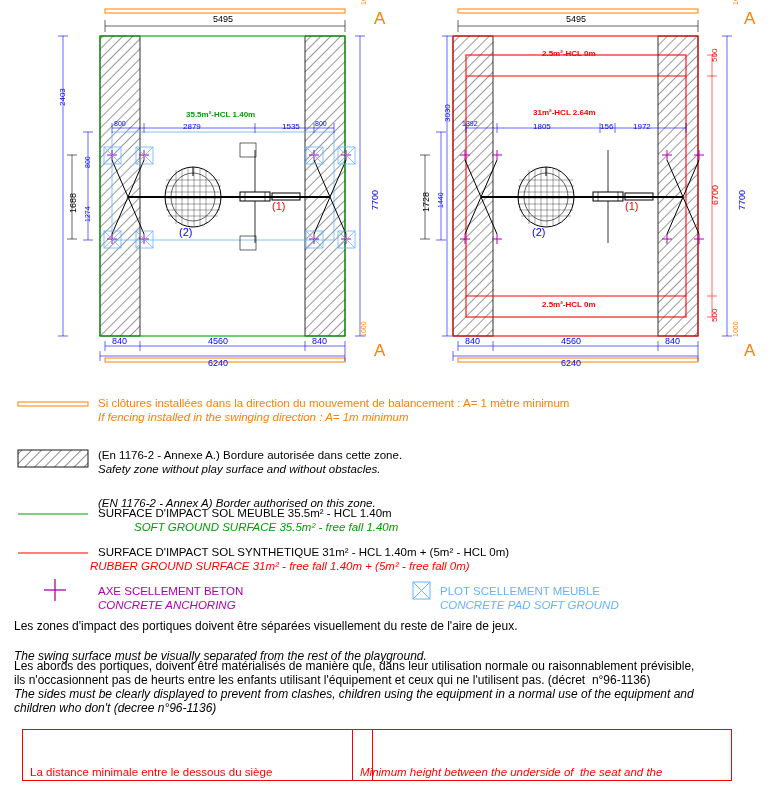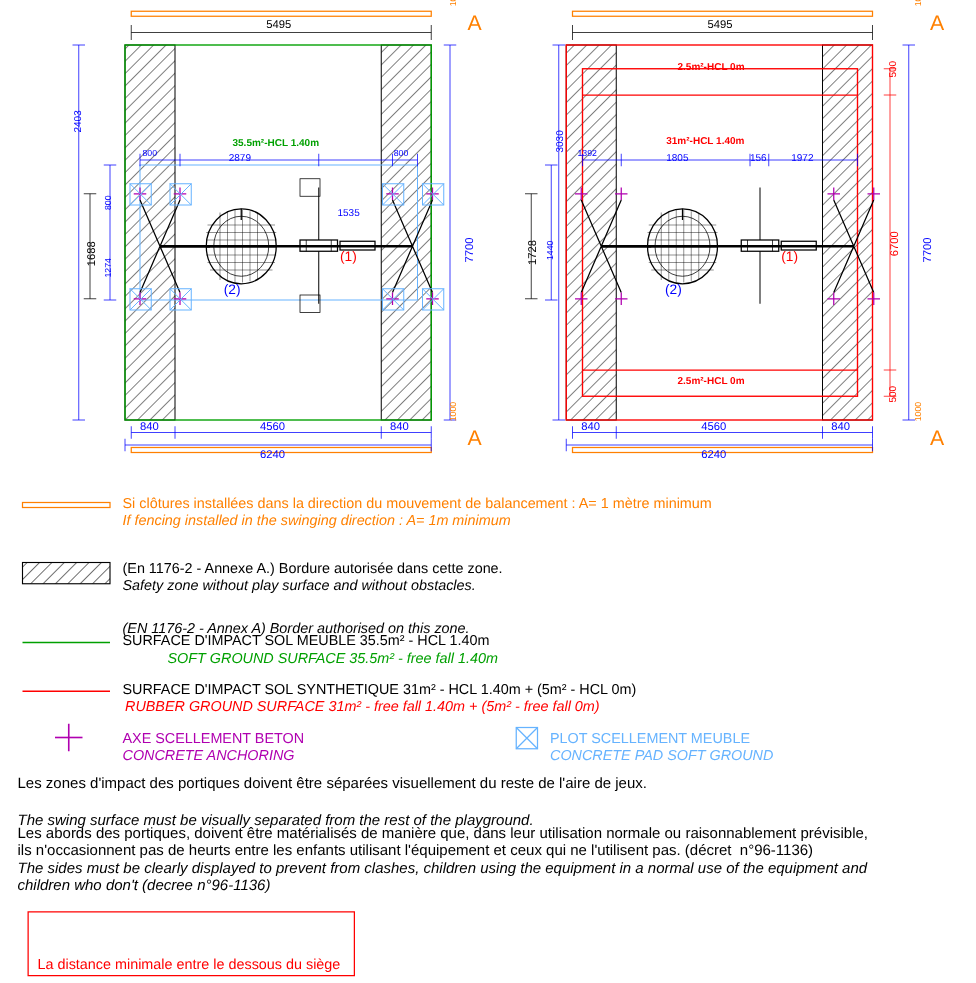--- a/index.html
+++ b/index.html
@@ -275,37 +275,37 @@
 <div class="txt" style="left:360px;top:5px;font-size:7px;color:#ff8000;transform:rotate(-90deg);transform-origin:left top;">1000</div>
 <div class="txt" style="left:360px;top:337px;font-size:7px;color:#ff8000;transform:rotate(-90deg);transform-origin:left top;">1000</div>
 <div class="txt" style="left:58px;top:106px;font-size:8px;color:#0000ff;transform:rotate(-90deg);transform-origin:left top;">2403</div>
 <div class="txt" style="left:84px;top:168px;font-size:7px;color:#0000ff;transform:rotate(-90deg);transform-origin:left top;">800</div>
 <div class="txt" style="left:84px;top:222px;font-size:7px;color:#0000ff;transform:rotate(-90deg);transform-origin:left top;">1274</div>
 <div class="txt" style="left:68px;top:213px;font-size:9px;transform:rotate(-90deg);transform-origin:left top;">1688</div>
 <div class="txt" style="left:370px;top:210px;font-size:9px;color:#0000ff;transform:rotate(-90deg);transform-origin:left top;">7700</div>
 <div class="txt" style="left:186px;top:110px;font-size:8px;font-weight:bold;color:#00a000;">35.5m²-HCL 1.40m</div>
 <div class="txt" style="left:114px;top:120px;font-size:7px;color:#0000ff;">800</div>
 <div class="txt" style="left:183px;top:122px;font-size:8px;color:#0000ff;">2879</div>
-<div class="txt" style="left:270px;top:122px;font-size:8px;color:#0000ff;margin-top:44px;">1535</div>
+<div class="txt" style="left:282px;top:122px;font-size:8px;color:#0000ff;">1535</div>
 <div class="txt" style="left:315px;top:120px;font-size:7px;color:#0000ff;">800</div>
 <div class="txt" style="left:272px;top:200px;font-size:11px;color:#ff0000;">(1)</div>
 <div class="txt" style="left:179px;top:226px;font-size:11px;color:#0000ff;">(2)</div>
 <div class="txt" style="left:112px;top:336px;font-size:9px;color:#0000ff;">840</div>
 <div class="txt" style="left:208px;top:336px;font-size:9px;color:#0000ff;">4560</div>
 <div class="txt" style="left:312px;top:336px;font-size:9px;color:#0000ff;">840</div>
 <div class="txt" style="left:208px;top:358px;font-size:9px;color:#0000ff;">6240</div>
 
 <div class="txt" style="left:566px;top:14px;font-size:9px;">5495</div>
 <div class="txt" style="left:744px;top:9px;font-size:17px;color:#ff8000;">A</div>
 <div class="txt" style="left:744px;top:341px;font-size:17px;color:#ff8000;">A</div>
 <div class="txt" style="left:732px;top:5px;font-size:7px;color:#ff8000;transform:rotate(-90deg);transform-origin:left top;">1000</div>
 <div class="txt" style="left:732px;top:337px;font-size:7px;color:#ff8000;transform:rotate(-90deg);transform-origin:left top;">1000</div>
 <div class="txt" style="left:542px;top:49px;font-size:8px;font-weight:bold;color:#ff0000;">2.5m²-HCL 0m</div>
 <div class="txt" style="left:542px;top:300px;font-size:8px;font-weight:bold;color:#ff0000;">2.5m²-HCL 0m</div>
-<div class="txt" style="left:533px;top:108px;font-size:8px;font-weight:bold;color:#ff0000;">31m²-HCL 1.40m</div>
+<div class="txt" style="left:533px;top:108px;font-size:8px;font-weight:bold;color:#ff0000;">31m²-HCL 2.64m</div>
 <div class="txt" style="left:443px;top:122px;font-size:8px;color:#0000ff;transform:rotate(-90deg);transform-origin:left top;">3030</div>
 <div class="txt" style="left:437px;top:208px;font-size:7px;color:#0000ff;transform:rotate(-90deg);transform-origin:left top;">1440</div>
 <div class="txt" style="left:421px;top:212px;font-size:9px;transform:rotate(-90deg);transform-origin:left top;">1728</div>
 <div class="txt" style="left:462px;top:120px;font-size:7px;color:#0000ff;">1392</div>
 <div class="txt" style="left:533px;top:122px;font-size:8px;color:#0000ff;">1805</div>
 <div class="txt" style="left:600px;top:122px;font-size:8px;color:#0000ff;">156</div>
 <div class="txt" style="left:633px;top:122px;font-size:8px;color:#0000ff;">1972</div>
 <div class="txt" style="left:625px;top:200px;font-size:11px;color:#ff0000;">(1)</div>
 <div class="txt" style="left:532px;top:226px;font-size:11px;color:#0000ff;">(2)</div>
 <div class="txt" style="left:710px;top:62px;font-size:8px;color:#ff0000;transform:rotate(-90deg);transform-origin:left top;">500</div>
@@ -348,36 +348,41 @@
 <div class="legend-text en" style="left:98px;top:410px;color:#ff8000;">If fencing installed in the swinging direction : A= 1m minimum</div>
 
 <div class="legend-text fr" style="left:98px;top:448px;">(En 1176-2 - Annexe A.) Bordure autorisée dans cette zone.</div>
 <div class="legend-text en" style="left:98px;top:462px;">Safety zone without play surface and without obstacles.</div>
 <div class="legend-text en" style="left:98px;top:476px;margin-top:20px;">(EN 1176-2 - Annex A) Border authorised on this zone.</div>
 
 <div class="legend-text fr" style="left:98px;top:506px;">SURFACE D'IMPACT SOL MEUBLE 35.5m² - HCL 1.40m</div>
 <div class="legend-text en" style="left:98px;top:520px;color:#00a000;margin-left:36px;">SOFT GROUND SURFACE 35.5m² - free fall 1.40m</div>
 
 <div class="legend-text fr" style="left:98px;top:545px;">SURFACE D'IMPACT SOL SYNTHETIQUE 31m² - HCL 1.40m + (5m² - HCL 0m)</div>
-<div class="legend-text en" style="left:100px;top:559px;color:#ff0000;text-align:center;">RUBBER GROUND SURFACE 31m² - free fall 1.40m + (5m² - free fall 0m)</div>
+<div class="legend-text en" style="left:90px;top:559px;color:#ff0000;text-align:center;">RUBBER GROUND SURFACE 31m² - free fall 1.40m + (5m² - free fall 0m)</div>
 
 <div class="legend-text fr" style="left:98px;top:584px;color:#b000b0;">AXE SCELLEMENT BETON</div>
 <div class="legend-text en" style="left:98px;top:598px;color:#b000b0;">CONCRETE ANCHORING</div>
 
 <div class="legend-text fr" style="left:440px;top:584px;color:#66b3ff;">PLOT SCELLEMENT MEUBLE</div>
 <div class="legend-text en" style="left:440px;top:598px;color:#66b3ff;">CONCRETE PAD SOFT GROUND</div>
 
 <div class="note fr" style="left:14px;top:619px;">Les zones d'impact des portiques doivent être séparées visuellement du reste de l'aire de jeux.</div>
 <div class="note en" style="left:14px;top:633px;margin-top:16px;">The swing surface must be visually separated from the rest of the playground.</div>
 
 <div class="note fr" style="left:14px;top:659px;">Les abords des portiques, doivent être matérialisés de manière que, dans leur utilisation normale ou raisonnablement prévisible,</div>
 <div class="note fr" style="left:14px;top:673px;">ils n'occasionnent pas de heurts entre les enfants utilisant l'équipement et ceux qui ne l'utilisent pas. (décret  n°96-1136)</div>
 <div class="note en" style="left:14px;top:687px;">The sides must be clearly displayed to prevent from clashes, children using the equipment in a normal use of the equipment and</div>
 <div class="note en" style="left:14px;top:701px;">children who don't (decree n°96-1136)</div>
 
-<div class="boxnote" style="left:22px;top:729px;width:262px;height:52px;">
+<div class="boxnote" style="left:22px;top:729px;width:351px;height:52px;">
   <div>La distance minimale entre le dessous du siège</div>
   
   
 </div>
 
-
+<div class="boxnote en" style="left:352px;top:729px;width:380px;height:52px;">
+  <div>Minimum height between the underside of  the seat and the</div>
+  
+  
 </div>
 
+</div>
+
 </body></html>

